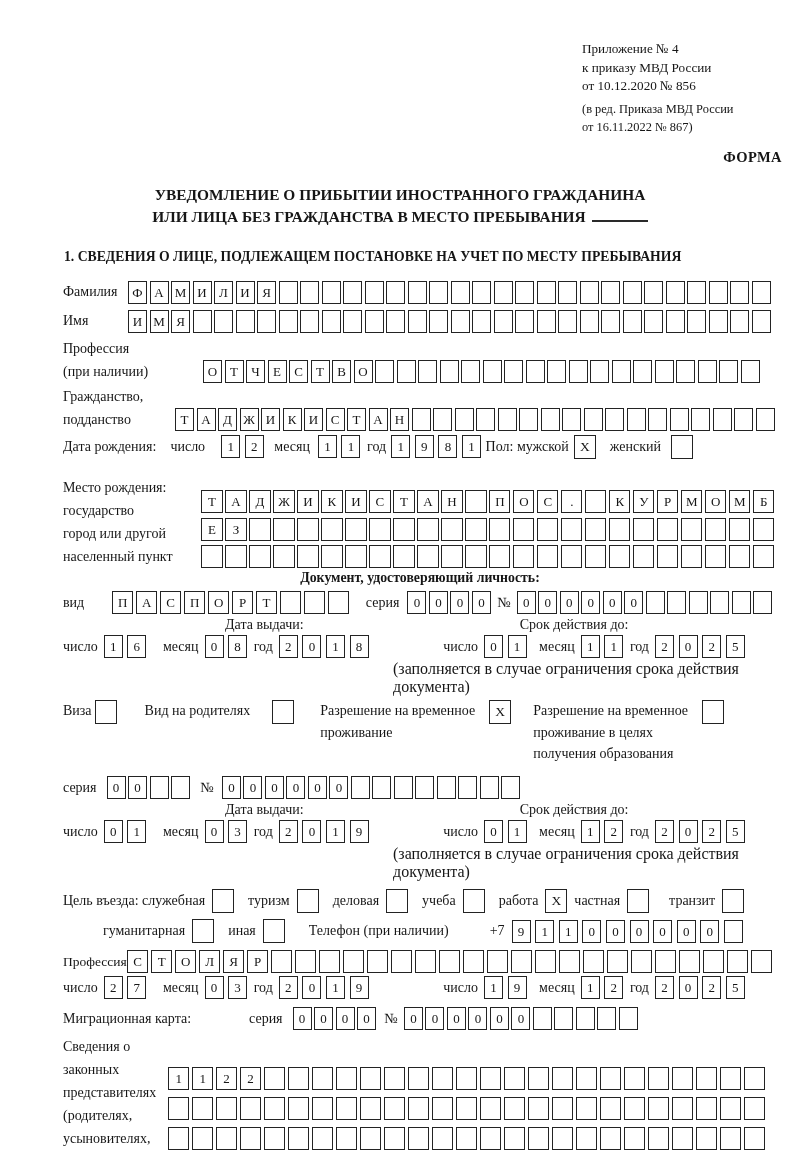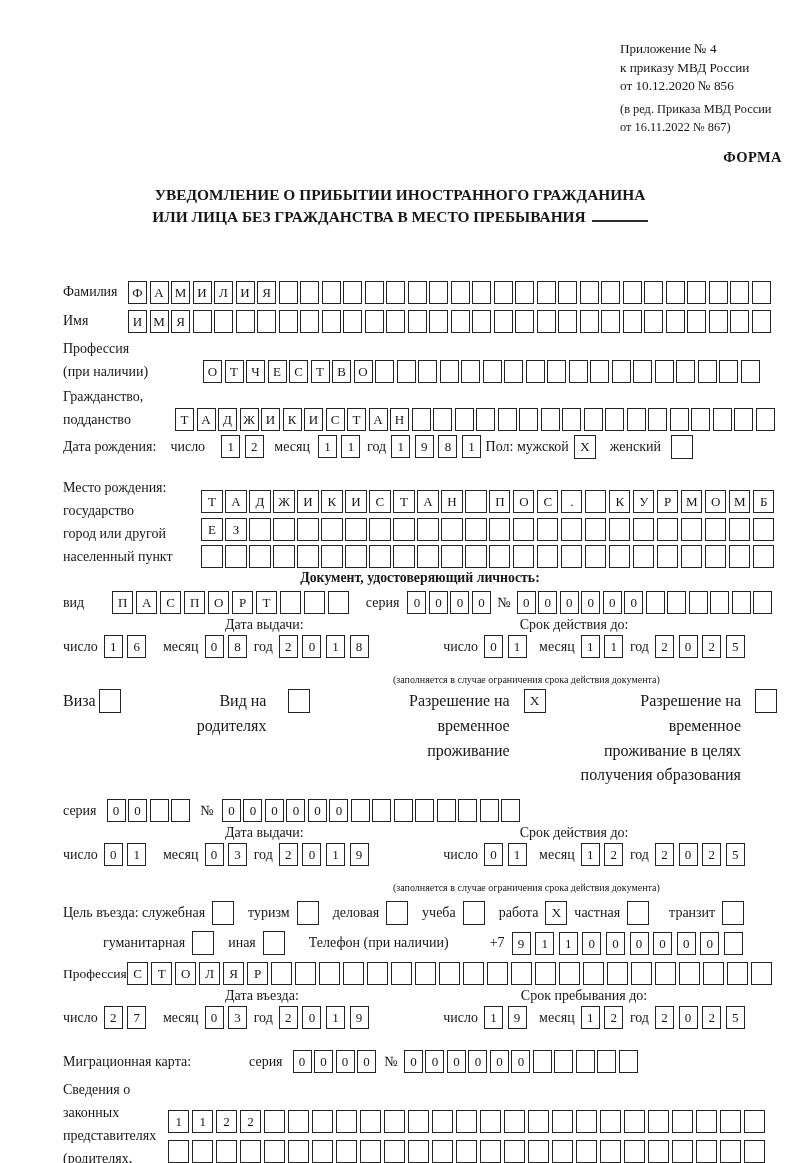--- a/index.html
+++ b/index.html
@@ -4,21 +4,21 @@
 <style>
   * { margin:0; padding:0; box-sizing:border-box; }
   html,body { background:#ffffff; }
   .page {
     position:relative; width:800px; height:1163px; margin:0 auto;
     background:#ffffff; color:#161616;
     font-family:"Liberation Serif","DejaVu Serif",serif;
     font-size:14px; overflow:hidden;
   }
   
-  .appendix { position:absolute; left:620px; top:40px; line-height:1.42; font-size:13.2px; }
+  .appendix { position:absolute; left:582px; top:40px; line-height:1.42; font-size:13.2px; }
   .appendix .amend { display:block; margin-top:5px; font-size:12.4px; line-height:1.4; }
   .forma { position:absolute; top:149px; left:16px; width:766px; text-align:right;
            font-weight:bold; font-size:14.5px; letter-spacing:0.4px; }
   .title { position:absolute; top:184px; left:0; width:800px; text-align:center;
            font-weight:bold; font-size:15.4px; line-height:1.45; }
   .title .uline { display:inline-block; width:56px; border-bottom:2.2px solid #2a2a2a; height:14px; margin-left:6px; }
   .sec-heading { position:absolute; top:249px; left:64px; width:722px; font-weight:bold; font-size:13.7px; }
 
   .form-body { position:absolute; top:279px; left:63px; width:714px; }
 
@@ -40,26 +40,26 @@
 
   .cb {
     width:22px; height:24px; border:1.8px solid #232323; display:inline-flex;
     align-items:center; justify-content:center; font-size:13.5px; background:#fff; flex:0 0 auto;
   }
   .center-bold { text-align:center; font-weight:bold; font-size:13.8px; margin:2px 0 4px 0; }
 
   .dates-heads { display:flex; font-size:14px; margin-top:2px; }
   .dates-row { display:flex; align-items:center; margin-top:2px; }
   .dates-row .dlabel { margin-right:6px; font-size:14px; }
-  .caption { font-size:10px; margin-top:16px; }
+  .caption { font-size:16px; margin-top:2px; }
   .intro { font-size:14px; line-height:1.7; margin-top:4px; }
 
   .opts { display:flex; align-items:flex-start; margin-top:4px; }
   .opt { display:flex; align-items:flex-start; }
-  .opt-text { text-align:right; line-height:1.55; font-size:16px; }
+  .opt-text { text-align:left; line-height:1.55; font-size:14px; }
 
   .purpose-row { display:flex; align-items:center; margin-top:8px; }
   .purpose-row .plbl { margin-right:7px; }
   .purpose-row .cb { margin-right:14px; }
 </style>
 </head>
 <body>
 
 <div class="page">
 
@@ -73,20 +73,21 @@
     </span>
   </div>
 
   <div class="forma">ФОРМА</div>
 
   <div class="title">
     <span>УВЕДОМЛЕНИЕ О ПРИБЫТИИ ИНОСТРАННОГО ГРАЖДАНИНА</span><br>
     <span>ИЛИ ЛИЦА БЕЗ ГРАЖДАНСТВА В МЕСТО ПРЕБЫВАНИЯ</span><span class="uline"></span>
   </div>
 
+  <div class="sec-heading">1. СВЕДЕНИЯ О ЛИЦЕ, ПОДЛЕЖАЩЕМ ПОСТАНОВКЕ НА УЧЕТ ПО МЕСТУ ПРЕБЫВАНИЯ</div>
 
   <div class="form-body">
 
     <div class="frow">
       <span class="lbl w65">Фамилия</span>
       <span class="cells">
           <span class="cell">Ф</span>
           <span class="cell">А</span>
           <span class="cell">М</span>
           <span class="cell">И</span>
@@ -588,24 +589,20 @@
           <span class="cell"></span>
           <span class="cell"></span>
           <span class="cell"></span>
           <span class="cell"></span>
           <span class="cell"></span>
           <span class="cell"></span>
         </span>
     </div>
 
     <div>
-      <div class="dates-heads">
-        <span style="margin-left:162px;">Дата въезда:</span>
-        <span style="margin-left:222px;">Срок пребывания до:</span>
-      </div>
       <div class="dates-row">
         <span class="dlabel">число</span>
         <span class="cells cells-digits">
             <span class="cell">2</span>
             <span class="cell">7</span>
           </span>
         <span class="dlabel" style="margin-left:12px;">месяц</span>
         <span class="cells cells-digits">
             <span class="cell">0</span>
             <span class="cell">3</span>
@@ -630,21 +627,21 @@
         <span class="dlabel" style="margin-left:2px;">год</span>
         <span class="cells cells-digits">
             <span class="cell">2</span>
             <span class="cell">0</span>
             <span class="cell">2</span>
             <span class="cell">5</span>
           </span>
       </div>
     </div>
 
-    <div class="frow" style="align-items:center; margin-top:20px; margin-bottom:4px;text-align:right;">
+    <div class="frow" style="align-items:center; margin-top:7px; margin-bottom:4px;text-align:right;">
       <span class="lbl">Миграционная карта:</span>
       <span class="lbl" style="margin:0 10px 0 58px;">серия</span>
       <span class="cells">
           <span class="cell">0</span>
           <span class="cell">0</span>
           <span class="cell">0</span>
           <span class="cell">0</span>
         </span>
       <span class="lbl" style="margin:0 6px 0 6px;">№</span>
       <span class="cells">

